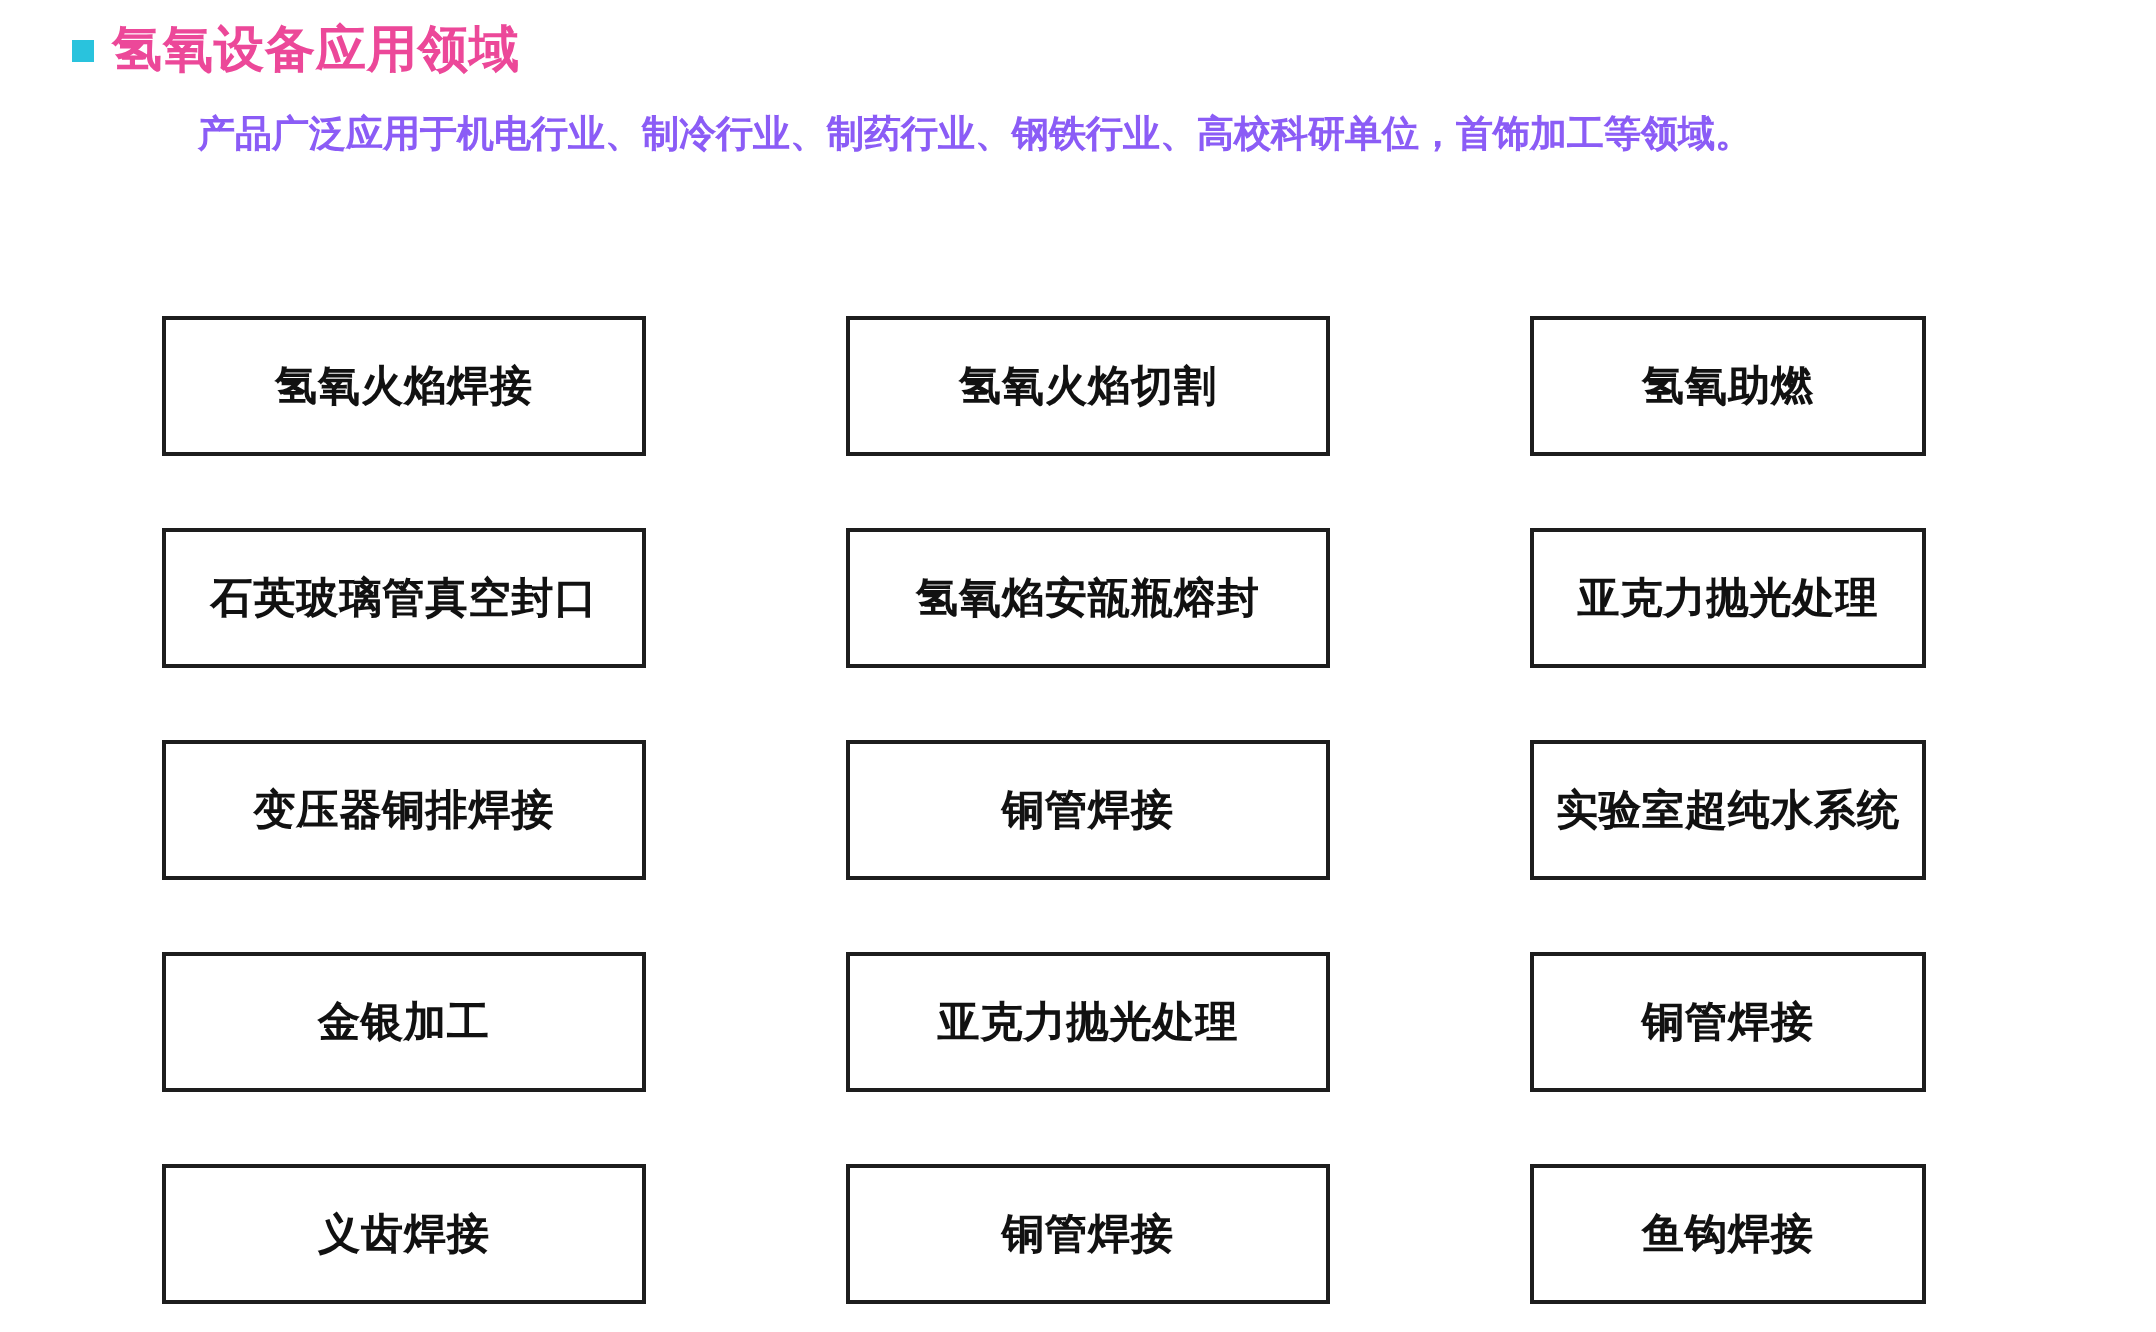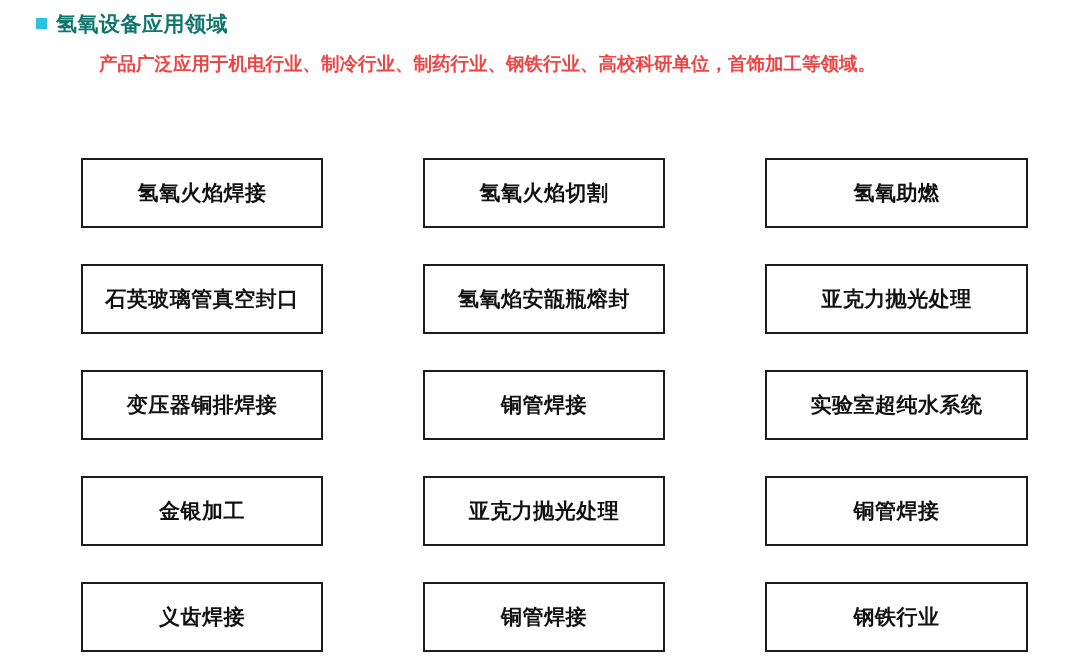--- a/index.html
+++ b/index.html
@@ -29,33 +29,33 @@
     margin: 13px 0 0 36px;
   }
   .heading-bullet {
     width: 11px;
     height: 11px;
     background: #29c3dd;
     margin-right: 9px;
     flex: 0 0 auto;
   }
   .heading-text {
-    font-size: 21px;
+    font-size: 25px;
     font-weight: bold;
-    color: #0f766e;
+    color: #ec4899;
     letter-spacing: 0.5px;
     line-height: 1;
   }
 
   
   .intro {
     margin: 16px 60px 0 62px;
     font-size: 18.5px;
     line-height: 1.55;
-    color: #ef4444;
+    color: #8b5cf6;
     text-indent: 2em;
     text-align: justify;
     font-family: "Liberation Serif", "DejaVu Serif", serif;
     font-weight: bold;
   }
 
   
   .grid {
     position: absolute;
     top: 145px;
@@ -78,21 +78,21 @@
   .cell-label {
     font-size: 21px;
     font-weight: bold;
     color: #111111;
     letter-spacing: 0.5px;
     white-space: nowrap;
     font-family: Liberation Mono, monospace;
   }
   
   .grid > .cell:nth-child(3n) {
-    width: 263px;
+    width: 198px;
   }
 </style>
 </head>
 <body>
 
 <div class="page">
 
   <div class="heading-row">
     <span class="heading-bullet"></span>
     <span class="heading-text">氢氧设备应用领域</span>
@@ -141,17 +141,17 @@
         <span class="cell-label">铜管焊接</span>
       </div>
 
     <div class="cell">
         <span class="cell-label">义齿焊接</span>
       </div>
     <div class="cell">
         <span class="cell-label">铜管焊接</span>
       </div>
     <div class="cell">
-        <span class="cell-label">钢铁行业</span>
+        <span class="cell-label">鱼钩焊接</span>
       </div>
   </div>
 
 </div>
 
 </body></html>

